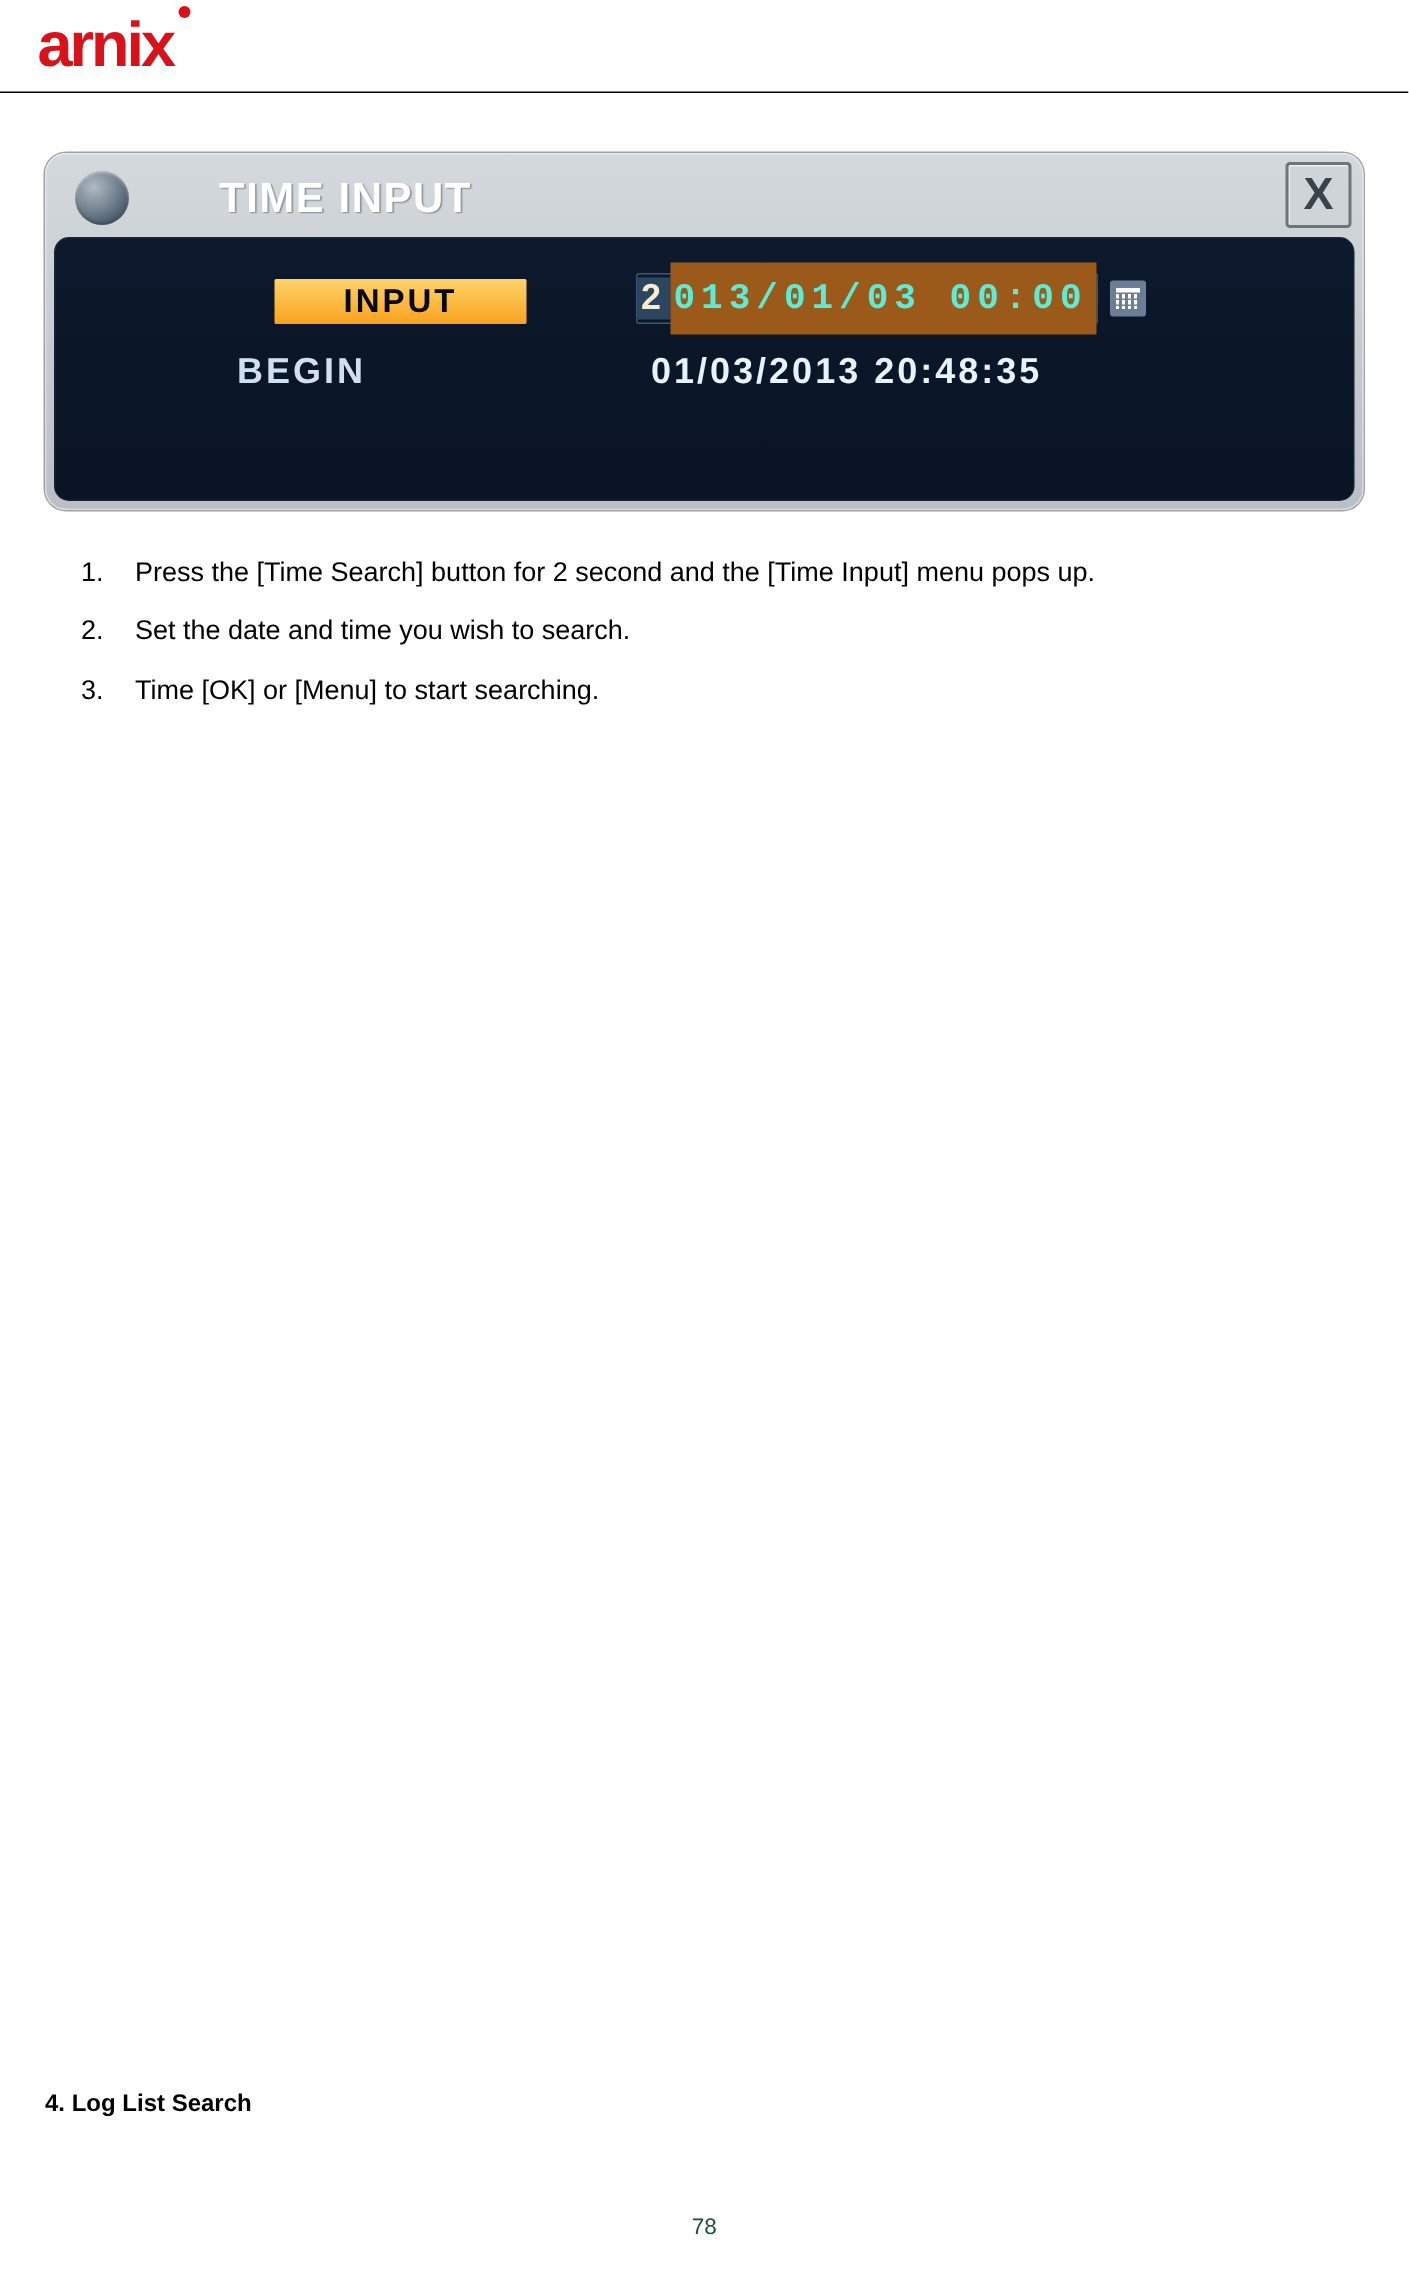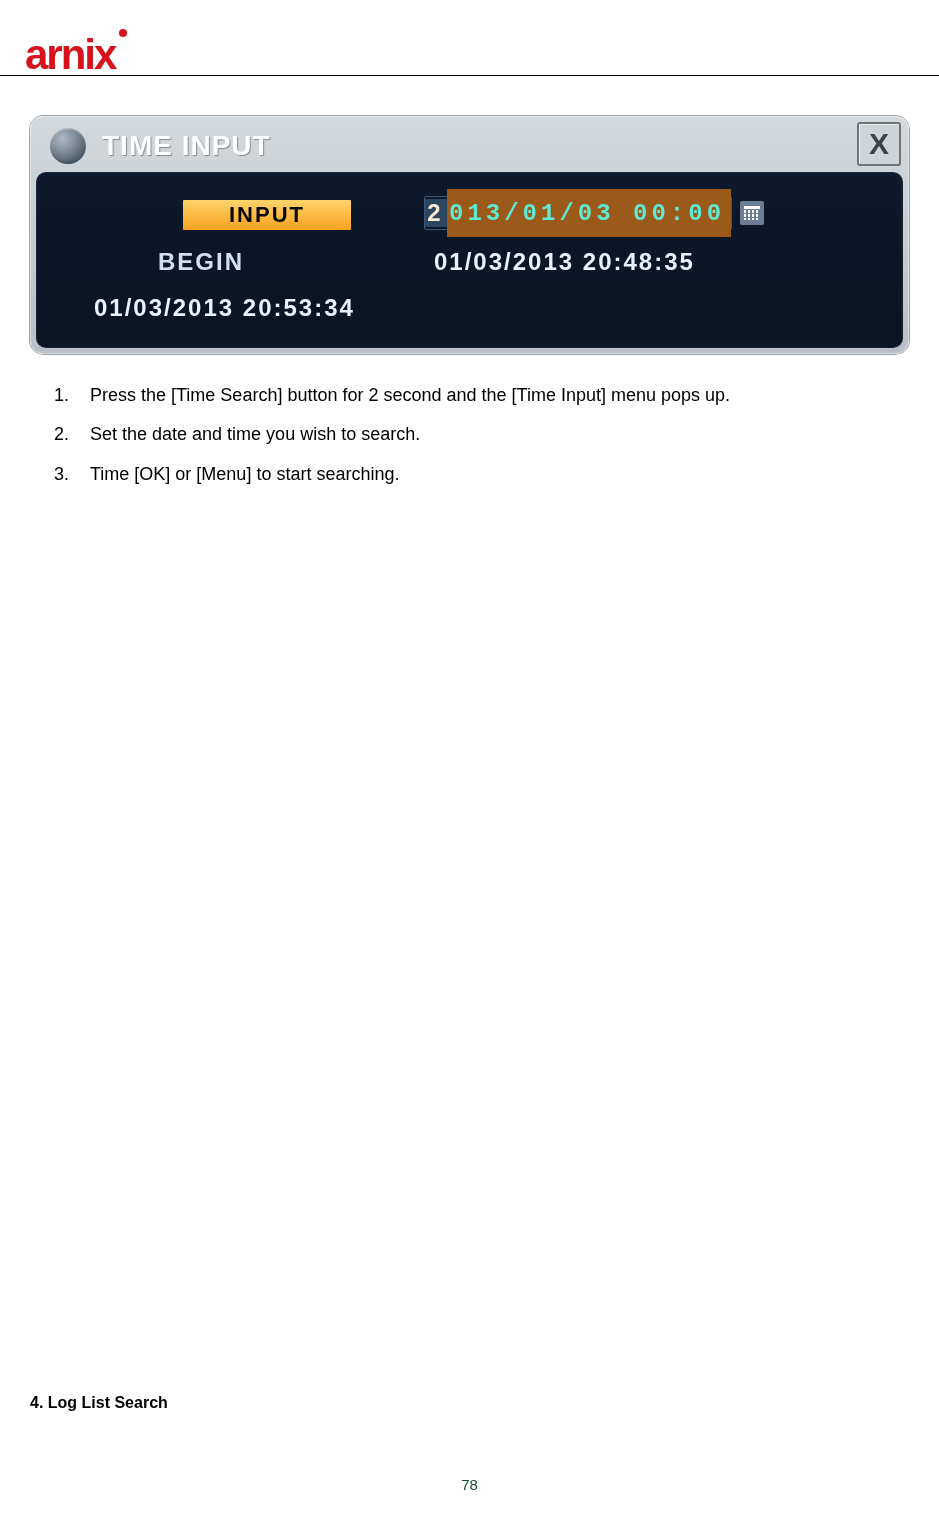--- a/index.html
+++ b/index.html
@@ -6,24 +6,24 @@
     body {
       width: 939px;
       height: 1519px;
       background: #fff;
       font-family: Arial, Helvetica, sans-serif;
       position: relative;
       padding: 0;
     }
     .page-header {
       display: flex;
-      align-items: flex-end;
+      align-items: flex-start;
       padding: 2px 25px 0 25px;
       border-bottom: 1.5px solid #000;
-      height: 76px;
+      height: 62px;
     }
     .logo {
       position: relative;
       height: 48px;
     }
     .logo svg { display: block; }
     .content {
       padding: 0 30px;
     }
     
@@ -34,20 +34,21 @@
       background: linear-gradient(#d4d9dd, #b9bfc5);
       padding: 6px;
       box-shadow: inset 0 0 0 1px rgba(255,255,255,0.4), 0 0 0 1px #9da3a8;
     }
     .titlebar {
       display: flex;
       align-items: center;
       height: 48px;
       padding-left: 14px;
       position: relative;
+      gap: 44px;
     }
     .round-icon {
       width: 36px; height: 36px;
       border-radius: 50%;
       background: radial-gradient(circle at 35% 30%, #aeb9c3 0%, #7c8a97 40%, #4f6070 70%, #3a4a5a 100%);
       box-shadow: inset 0 1px 2px rgba(255,255,255,0.5), inset 0 -1px 2px rgba(0,0,0,0.3);
       margin-right: 16px;
       flex-shrink: 0;
     }
     .title-text {
@@ -238,21 +239,20 @@
           <span class="cal-icon">
               <span class="cal-icon-inner"></span>
             </span>
         </div>
       </div>
       <div class="row">
         <div class="row-label row-label-normal">BEGIN</div>
         <div class="datetime-text">01/03/2013 20:48:35</div>
       </div>
       <div class="row">
-        <div class="datetime-text">01/03/2013 20:53:34</div>
       </div>
     </div>
   </div>
 
   <ul class="instructions">
     <li>
       <span class="num">1.</span>
       <span>Press the [Time Search] button for 2 second and the [Time Input] menu pops up.</span>
     </li>
     <li>

